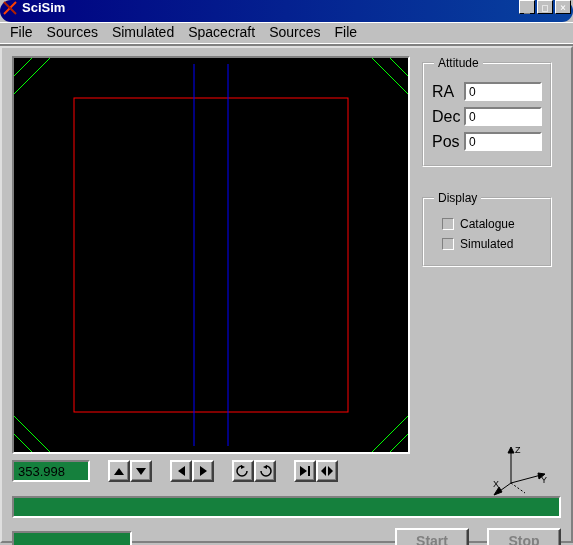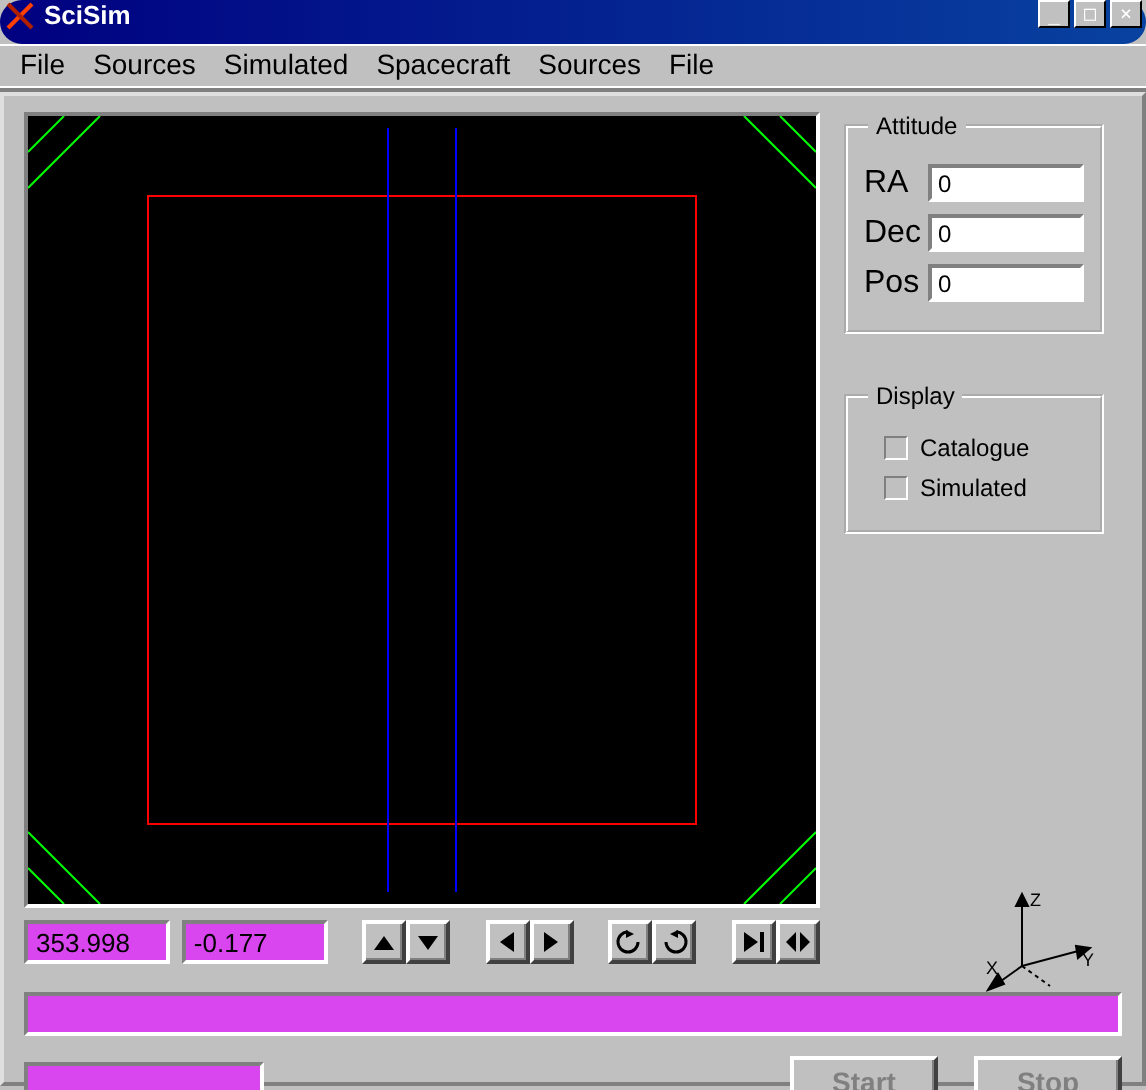--- a/index.html
+++ b/index.html
@@ -95,21 +95,21 @@
     display: flex;
     align-items: center;
     gap: 6px;
   }
   .sunken {
     border: 2px solid;
     border-top-color: #808080;
     border-left-color: #808080;
     border-right-color: #fff;
     border-bottom-color: #fff;
-    background: #d946ef;
+    background: #15803d;
   }
   .readout {
     width: 78px;
     height: 22px;
     padding: 2px 4px;
     font-size: 13px;
     display: flex; align-items: center;
   }
   .btn {
     height: 22px;
@@ -287,21 +287,20 @@
 
           <rect x="60" y="40" width="274" height="314" stroke="#ff0000" stroke-width="1" fill="none"></rect>
 
           <line x1="180" y1="6" x2="180" y2="388" stroke="#0000ff" stroke-width="1"></line>
           <line x1="214" y1="6" x2="214" y2="388" stroke="#0000ff" stroke-width="1"></line>
         </svg>
       </div>
 
       <div class="vpcontrols">
         <div class="sunken readout">353.998</div>
-        <div class="sunken readout">-0.177</div>
         <div style="width:6px"></div>
         <div class="btngroup">
           <div class="btn">
               <span class="tri tri-up"></span>
             </div>
           <div class="btn">
               <span class="tri tri-down"></span>
             </div>
         </div>
         <div style="width:6px"></div>

